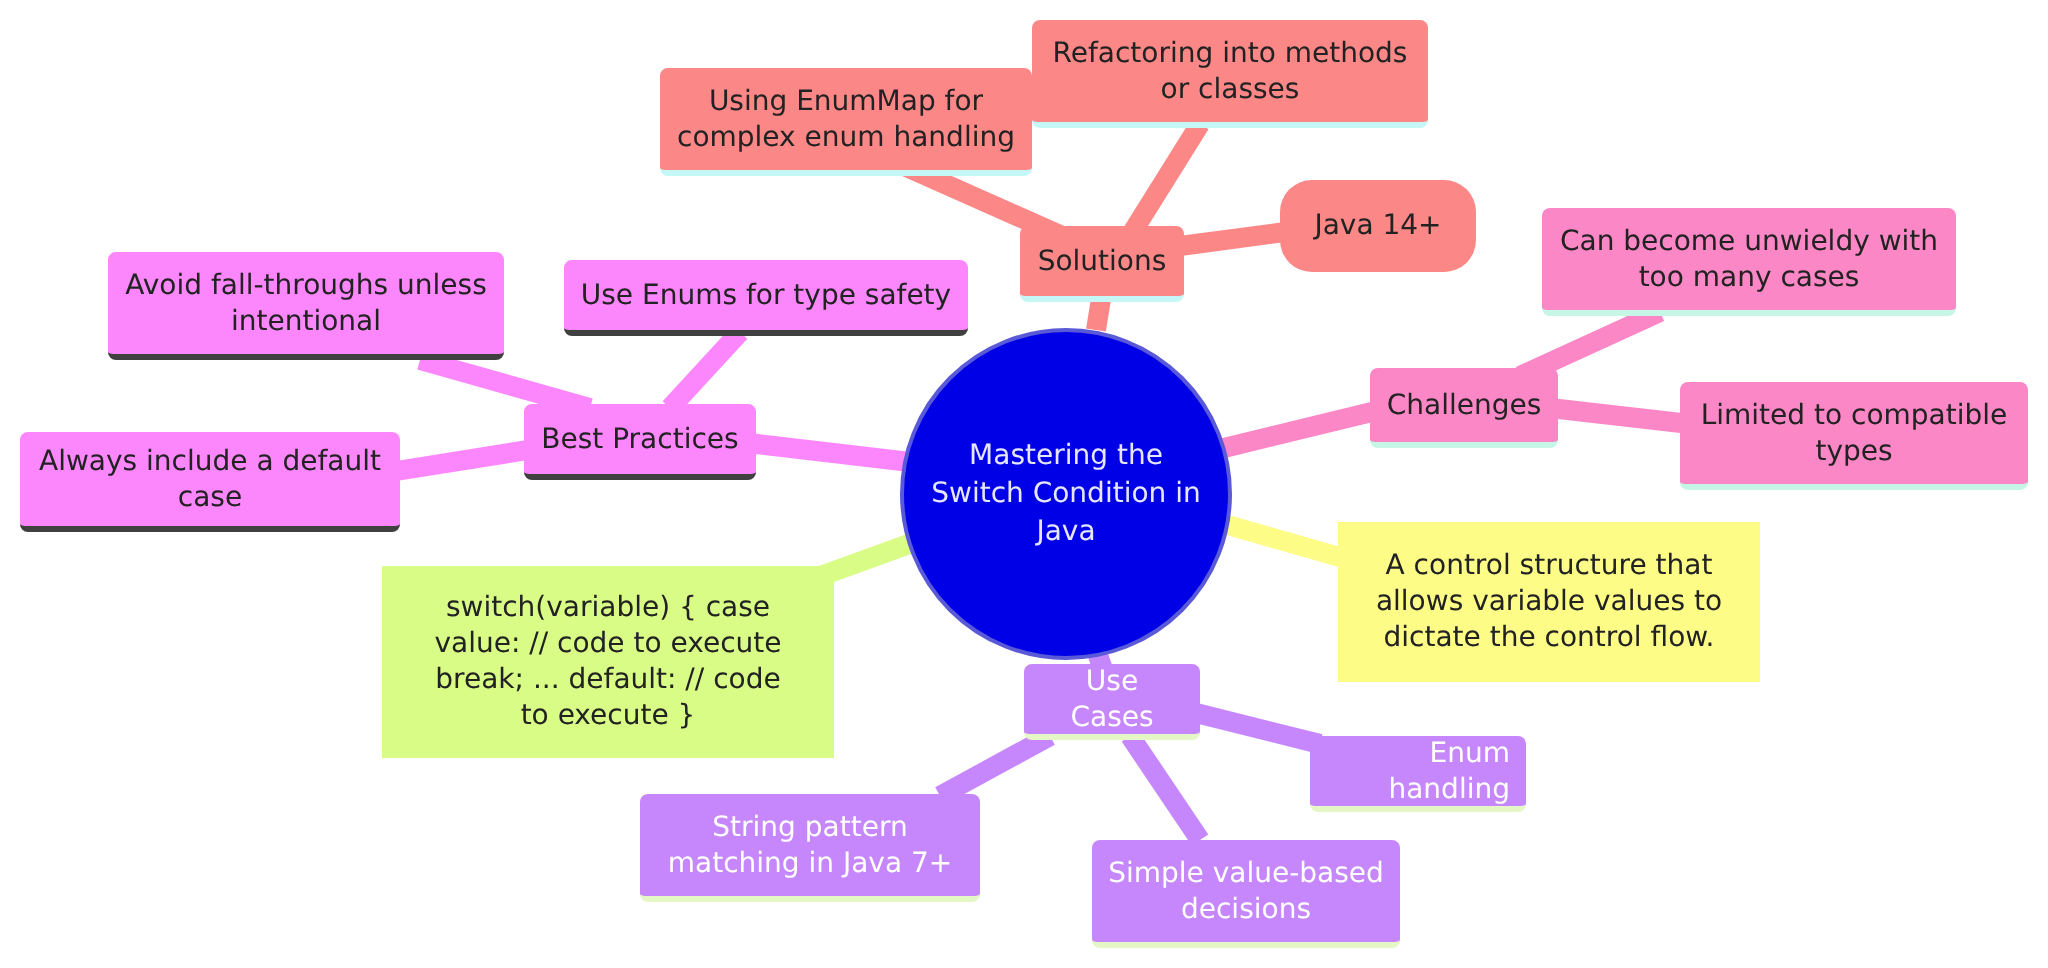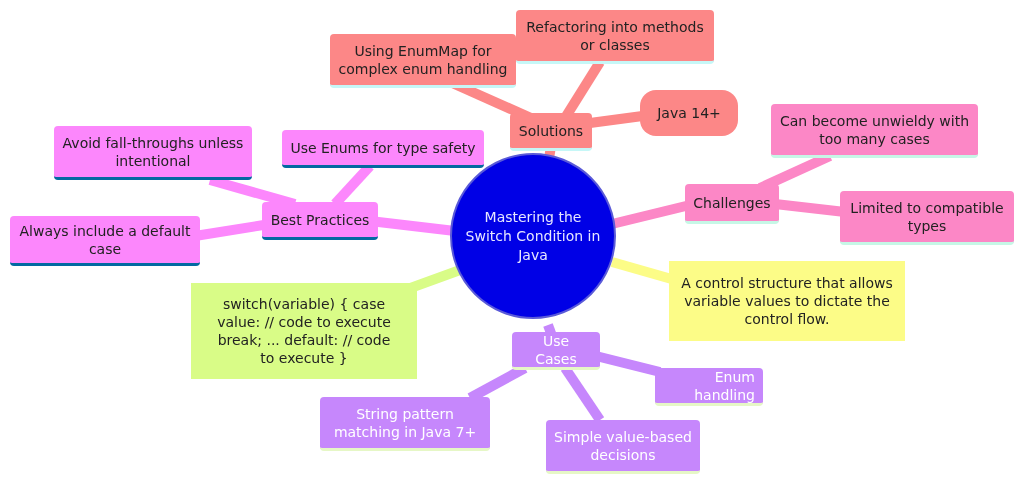--- a/index.html
+++ b/index.html
@@ -1,26 +1,26 @@
 <!DOCTYPE html>
 <html><head>
 <meta charset="utf-8">
 <style>
   html,body{margin:0;padding:0;background:#ffffff;}
   body{width:1024px;height:484px;position:relative;overflow:hidden;font-family:"DejaVu Sans","Liberation Sans",sans-serif;}
   svg.edges{position:absolute;left:0;top:0;width:1024px;height:484px;}
   .node{position:absolute;box-sizing:border-box;display:flex;align-items:center;justify-content:center;text-align:center;font-size:14px;line-height:18px;color:#222;border-radius:4px;padding:4px 8px;}
   .node span{display:block;}
   .sol{background:#fc8787;border-bottom:3px solid #c6f7f7;}
-  .bp{background:#fc87fc;border-bottom:3px solid #0369a1;}
+  .bp{background:#fc87fc;border-bottom:3px solid #404040;}
   .ch{background:#fc87c6;border-bottom:3px solid #c6f7e6;}
   .uc{background:#c687fc;border-bottom:3px solid #e6f7c6;color:#fff;}
   .def{background:#fcfc87;color:#222;border-radius:0;}
   .syn{background:#d9fc87;color:#222;border-radius:0;}
-  .root{position:absolute;left:450px;top:153px;width:166px;height:166px;border-radius:50%;background:#0000e6;border:2px solid #5a5ad8;box-sizing:border-box;display:flex;align-items:center;justify-content:center;text-align:center;color:#e6e6ff;font-size:14px;line-height:19px;padding:0 8px;}
+  .root{position:absolute;left:450px;top:164px;width:166px;height:166px;border-radius:50%;background:#0000e6;border:2px solid #5a5ad8;box-sizing:border-box;display:flex;align-items:center;justify-content:center;text-align:center;color:#e6e6ff;font-size:14px;line-height:19px;padding:0 8px;}
 </style>
 </head>
 <body>
 
 <svg class="edges">
 
   <line x1="548" y1="165" x2="552" y2="140" stroke="#fc8787" stroke-width="10"></line>
   <line x1="540" y1="122" x2="450" y2="82" stroke="#fc8787" stroke-width="10"></line>
   <line x1="565" y1="118" x2="600" y2="62" stroke="#fc8787" stroke-width="10"></line>
   <line x1="590" y1="123" x2="650" y2="115" stroke="#fc8787" stroke-width="10"></line>
@@ -72,21 +72,21 @@
 <div class="node ch" style="left:771px;top:104px;width:207px;height:54px;">
   <span>Can become unwieldy with too many cases</span>
 </div>
 <div class="node ch" style="left:840px;top:191px;width:174px;height:54px;">
   <span>Limited to compatible types</span>
 </div>
 <div class="node ch" style="left:685px;top:184px;width:94px;height:40px;">
   <span>Challenges</span>
 </div>
 
-<div class="node def" style="left:669px;top:261px;width:236px;height:80px;">
+<div class="node def" style="left:669px;top:261px;width:211px;height:80px;">
   <span>A control structure that allows variable values to dictate the control flow.</span>
 </div>
 
 <div class="node syn" style="left:191px;top:283px;width:226px;height:96px;padding:4px 18px;justify-content:flex-end;">
   <span>switch(variable) { case value: // code to execute break; ... default: // code to execute }</span>
 </div>
 
 <div class="node uc" style="left:512px;top:332px;width:88px;height:38px;">
   <span>Use Cases</span>
 </div>

